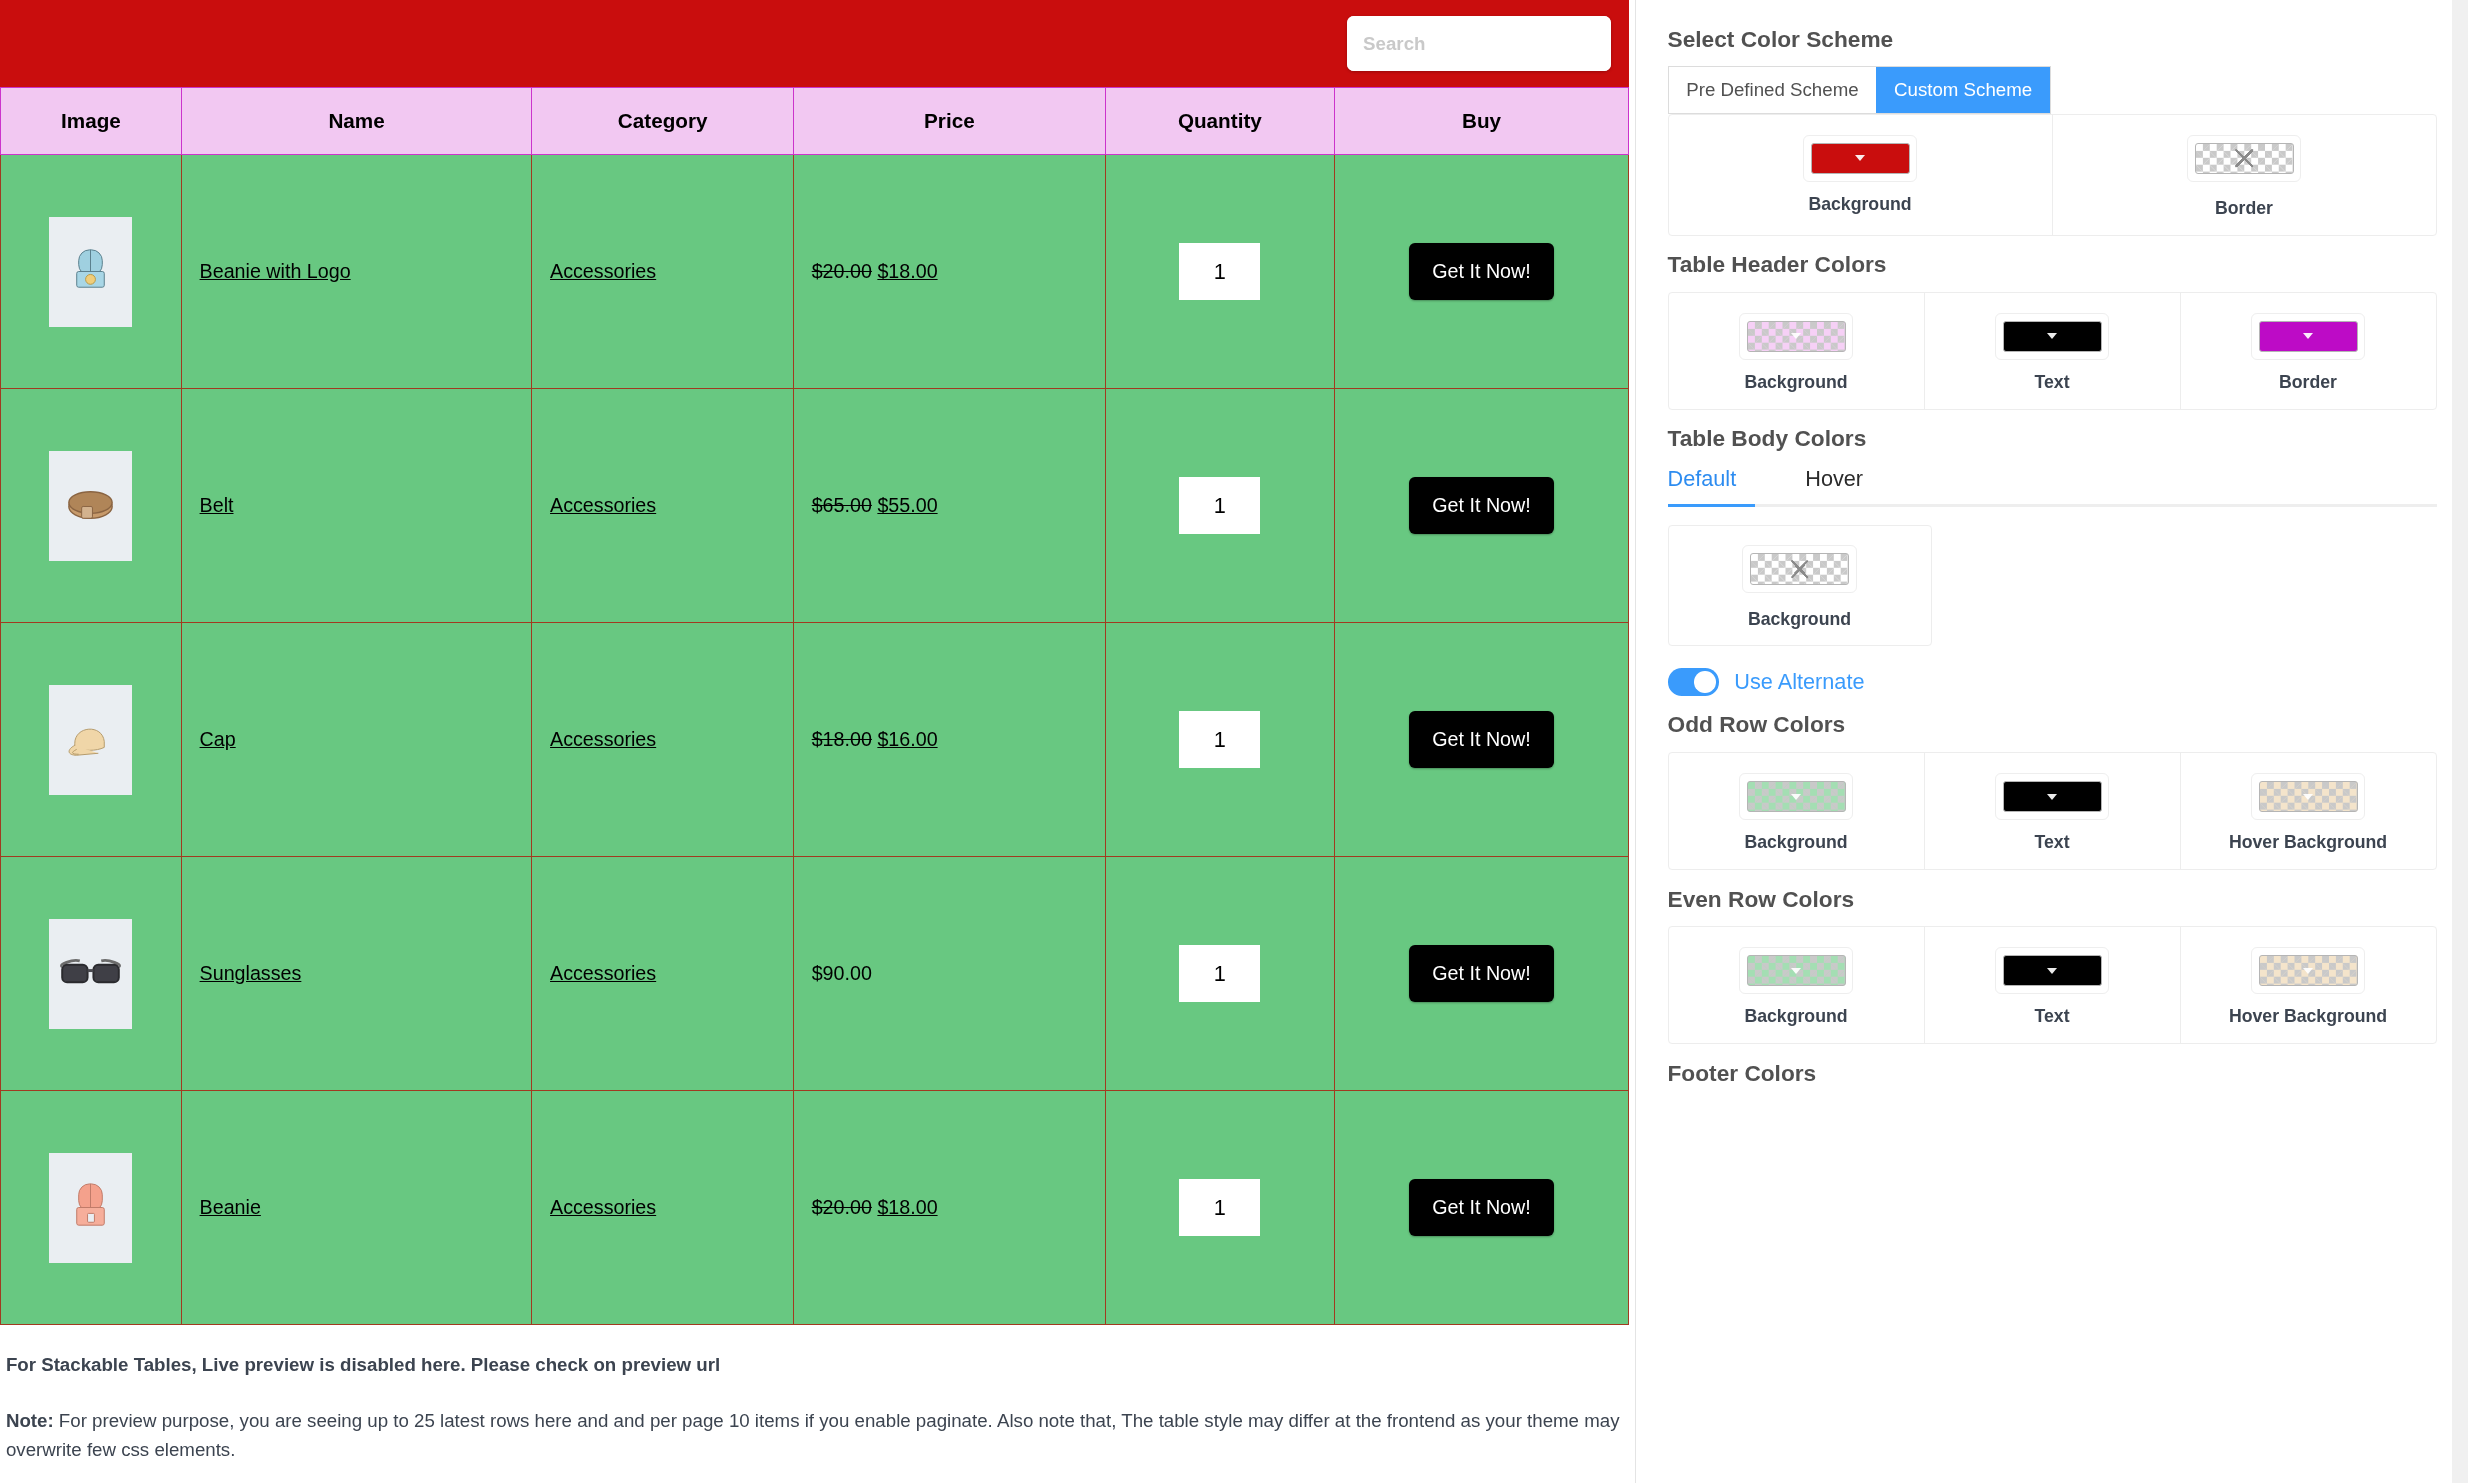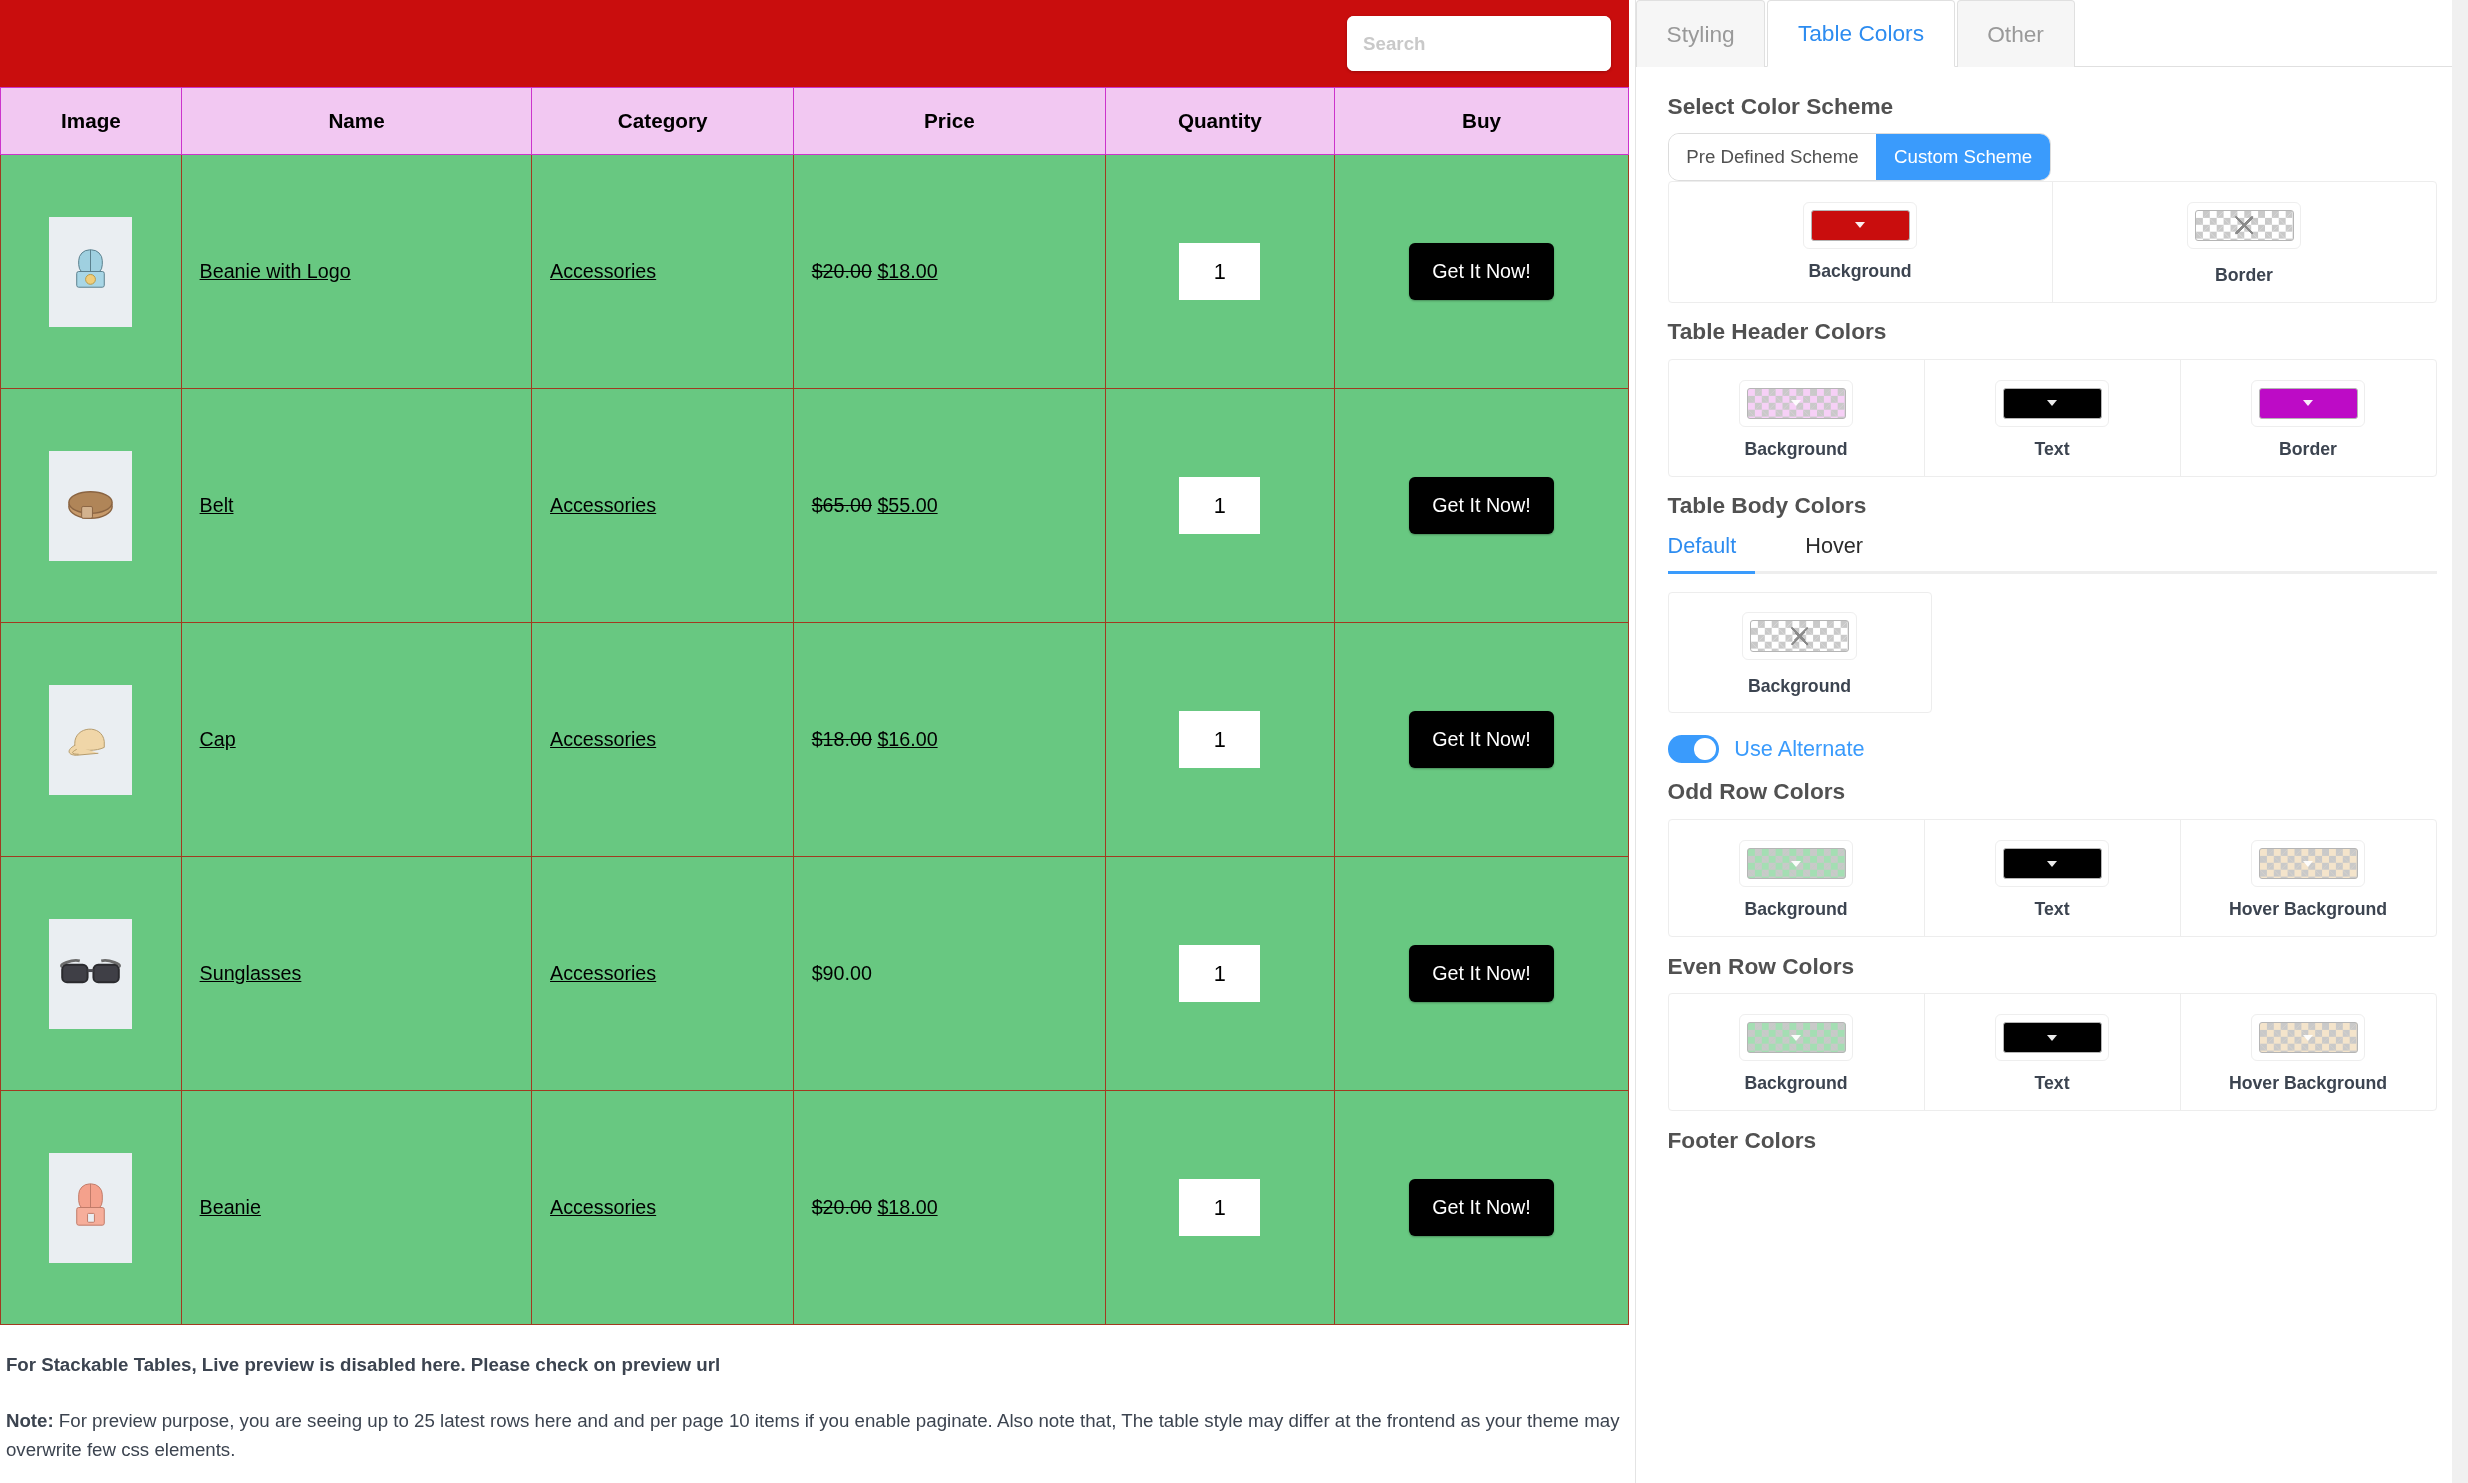--- a/index.html
+++ b/index.html
@@ -92,21 +92,21 @@
     color: #999; border-top-left-radius: 3.9px; border-top-right-radius: 3.9px;
     margin-right: 2px;
   }
   .tab.active { background: #fff; color: #2d8cf0; border-bottom: 1px solid #fff; }
   .tabbar-underline { height: 1px; background: #e0e0e0; margin-top: -1px; }
 
   .panel-body { padding: 21.7px 31.5px 0 31.5px; height: 1417px; overflow: hidden; }
   .sec-title { font-size: 22.7px; font-weight: bold; color: #515151; margin: 15.8px 0 13.8px 0; }
   .sec-title.first { margin-top: 3.9px; }
 
-  .seg-group { display: inline-flex; border: 1px solid #dcdcdc; border-radius: 11px; overflow: hidden; }
+  .seg-group { display: inline-flex; border: 1px solid #dcdcdc; border-radius: 0; overflow: hidden; }
   .seg {
     font-size: 18.7px; padding: 11.8px 17.7px; cursor: pointer;
     background: #fff; color: #515151; border: none;
     font-family: "Liberation Sans", sans-serif;
   }
   .seg.active { background: #3a9bfc; color: #fff; }
 
   .swatch-row {
     display: flex; border: 1px solid #ededed; border-radius: 3.9px; overflow: visible;
   }
@@ -348,25 +348,20 @@
         <div class="note-line note-strong">For Stackable Tables, Live preview is disabled here. Please check on preview url</div>
         <div class="note-line">
           <span class="note-strong">Note:</span><span> For preview purpose, you are seeing up to 25 latest rows here and and per page 10 items if you enable paginate. Also note that, The table style may differ at the frontend as your theme may overwrite few css elements.</span>
         </div>
 
       </div>
     </div>
   </div>
 
   <div class="settings-pane">
-    <div class="tabbar">
-      <div class="tab">Styling</div>
-      <div class="tab active">Table Colors</div>
-      <div class="tab">Other</div>
-    </div>
     <div class="tabbar-underline"></div>
 
     <div class="panel-body">
 
       <div class="sec-title first">Select Color Scheme</div>
       <div class="seg-group">
         <button class="seg">Pre Defined Scheme</button>
         <button class="seg active">Custom Scheme</button>
       </div>
 

